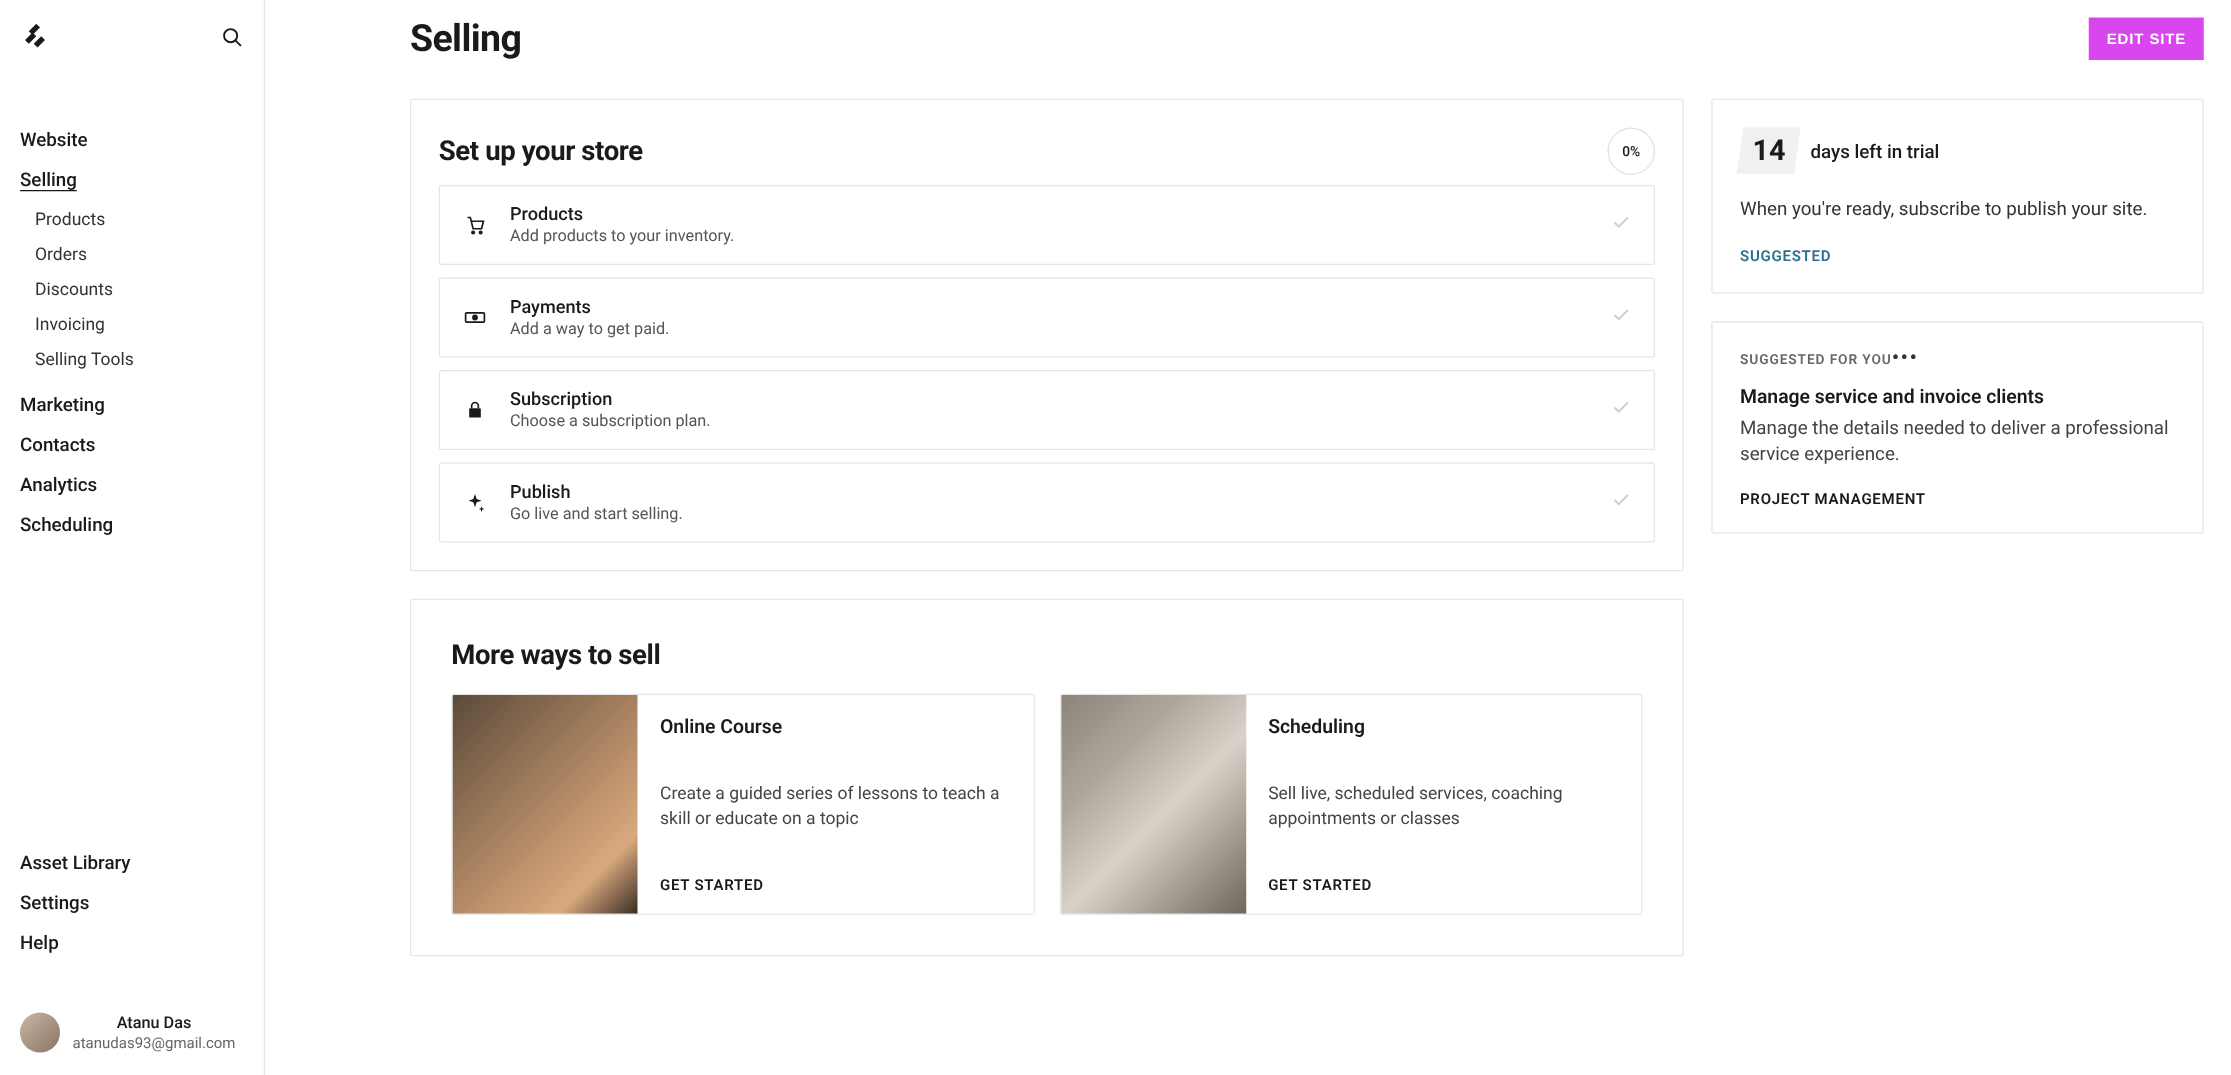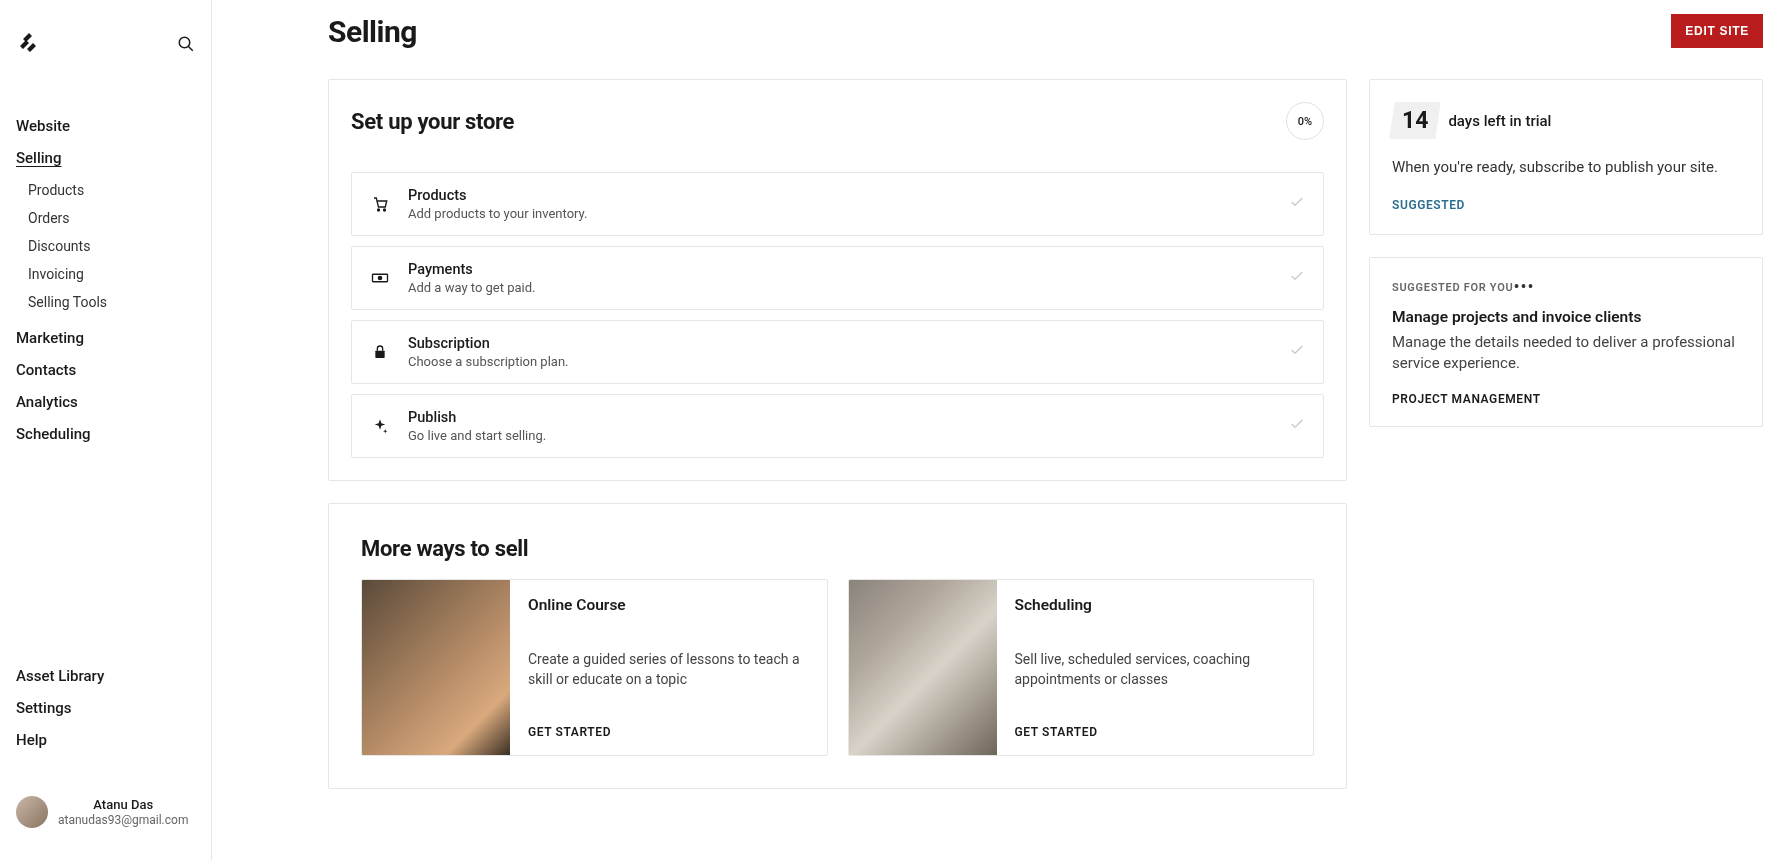--- a/index.html
+++ b/index.html
@@ -10,21 +10,21 @@
       width: 1785px;
       height: 860px;
       overflow: hidden;
       display: flex;
     }
     .sidebar {
       width: 212px;
       border-right: 1px solid #e6e6e6;
       display: flex;
       flex-direction: column;
-      padding: 32px 0;
+      padding: 18px 0;
       flex-shrink: 0;
     }
     .sidebar-top {
       display: flex;
       justify-content: space-between;
       align-items: center;
       padding: 0 16px;
       margin-bottom: 54px;
     }
     .logo svg { display: block; }
@@ -45,31 +45,31 @@
     .user-row { display: flex; align-items: center; gap: 10px; margin-top: 40px; cursor: pointer; text-align: center; }
     .avatar { width: 32px; height: 32px; border-radius: 50%; background: linear-gradient(135deg,#c9b8a8,#8a7360); flex-shrink: 0; }
     .user-info { display: flex; flex-direction: column; }
     .user-name { font-size: 13px; font-weight: 500; line-height: 1.2; }
     .user-email { font-size: 12px; color: #666; line-height: 1.2; }
 
     .main { flex: 1; display: flex; flex-direction: column; }
     .main-header { display: flex; justify-content: space-between; align-items: flex-start; padding: 14px 22px 14px 116px; }
     .page-title { font-size: 30px; font-weight: 700; letter-spacing: -0.5px; }
     .edit-site-btn {
-      background: #b91c1c; color: #fff; font-size: 12px; font-weight: 600;
+      background: #d946ef; color: #fff; font-size: 12px; font-weight: 600;
       letter-spacing: 0.7px; padding: 10px 14px; cursor: pointer; border: none;
     }
 
     .content-area { display: flex; gap: 22px; padding: 16px 22px 0 116px; }
     .col-left { flex: 1; display: flex; flex-direction: column; gap: 22px; min-width: 0; }
     .col-right { width: 394px; display: flex; flex-direction: column; gap: 22px; flex-shrink: 0; }
 
     .panel { border: 1px solid #e6e6e6; border-radius: 2px; background: #fff; }
     .setup-panel { padding: 22px; }
-    .setup-header { display: flex; justify-content: space-between; align-items: center; margin-bottom: 32px; }
+    .setup-header { display: flex; justify-content: space-between; align-items: center; margin-bottom: 8px; }
     .setup-title { font-size: 22px; font-weight: 700; letter-spacing: -0.3px; }
     .progress-circle {
       width: 38px; height: 38px; border: 1px solid #e0e0e0; border-radius: 50%;
       display: flex; align-items: center; justify-content: center; font-size: 11px; font-weight: 500;
     }
 
     .step-list { display: flex; flex-direction: column; gap: 10px; }
     .step {
       border: 1px solid #e6e6e6; border-radius: 2px; padding: 14px 18px;
       display: flex; align-items: center; gap: 18px; cursor: pointer;
@@ -288,20 +288,20 @@
         </div>
         <div class="trial-desc">When you're ready, subscribe to publish your site.</div>
         <div class="trial-link">SUGGESTED</div>
       </section>
 
       <section class="panel suggest-panel">
         <div class="suggest-header">
           <div class="suggest-label">SUGGESTED FOR YOU</div>
           <div class="more-icon">•••</div>
         </div>
-        <div class="suggest-title">Manage projects and invoice clients</div>
+        <div class="suggest-title">Manage service and invoice clients</div>
         <div class="suggest-desc">Manage the details needed to deliver a professional service experience.</div>
         <div class="suggest-cta">PROJECT MANAGEMENT</div>
       </section>
 
     </div>
   </div>
 </main>
 
 </body></html>

